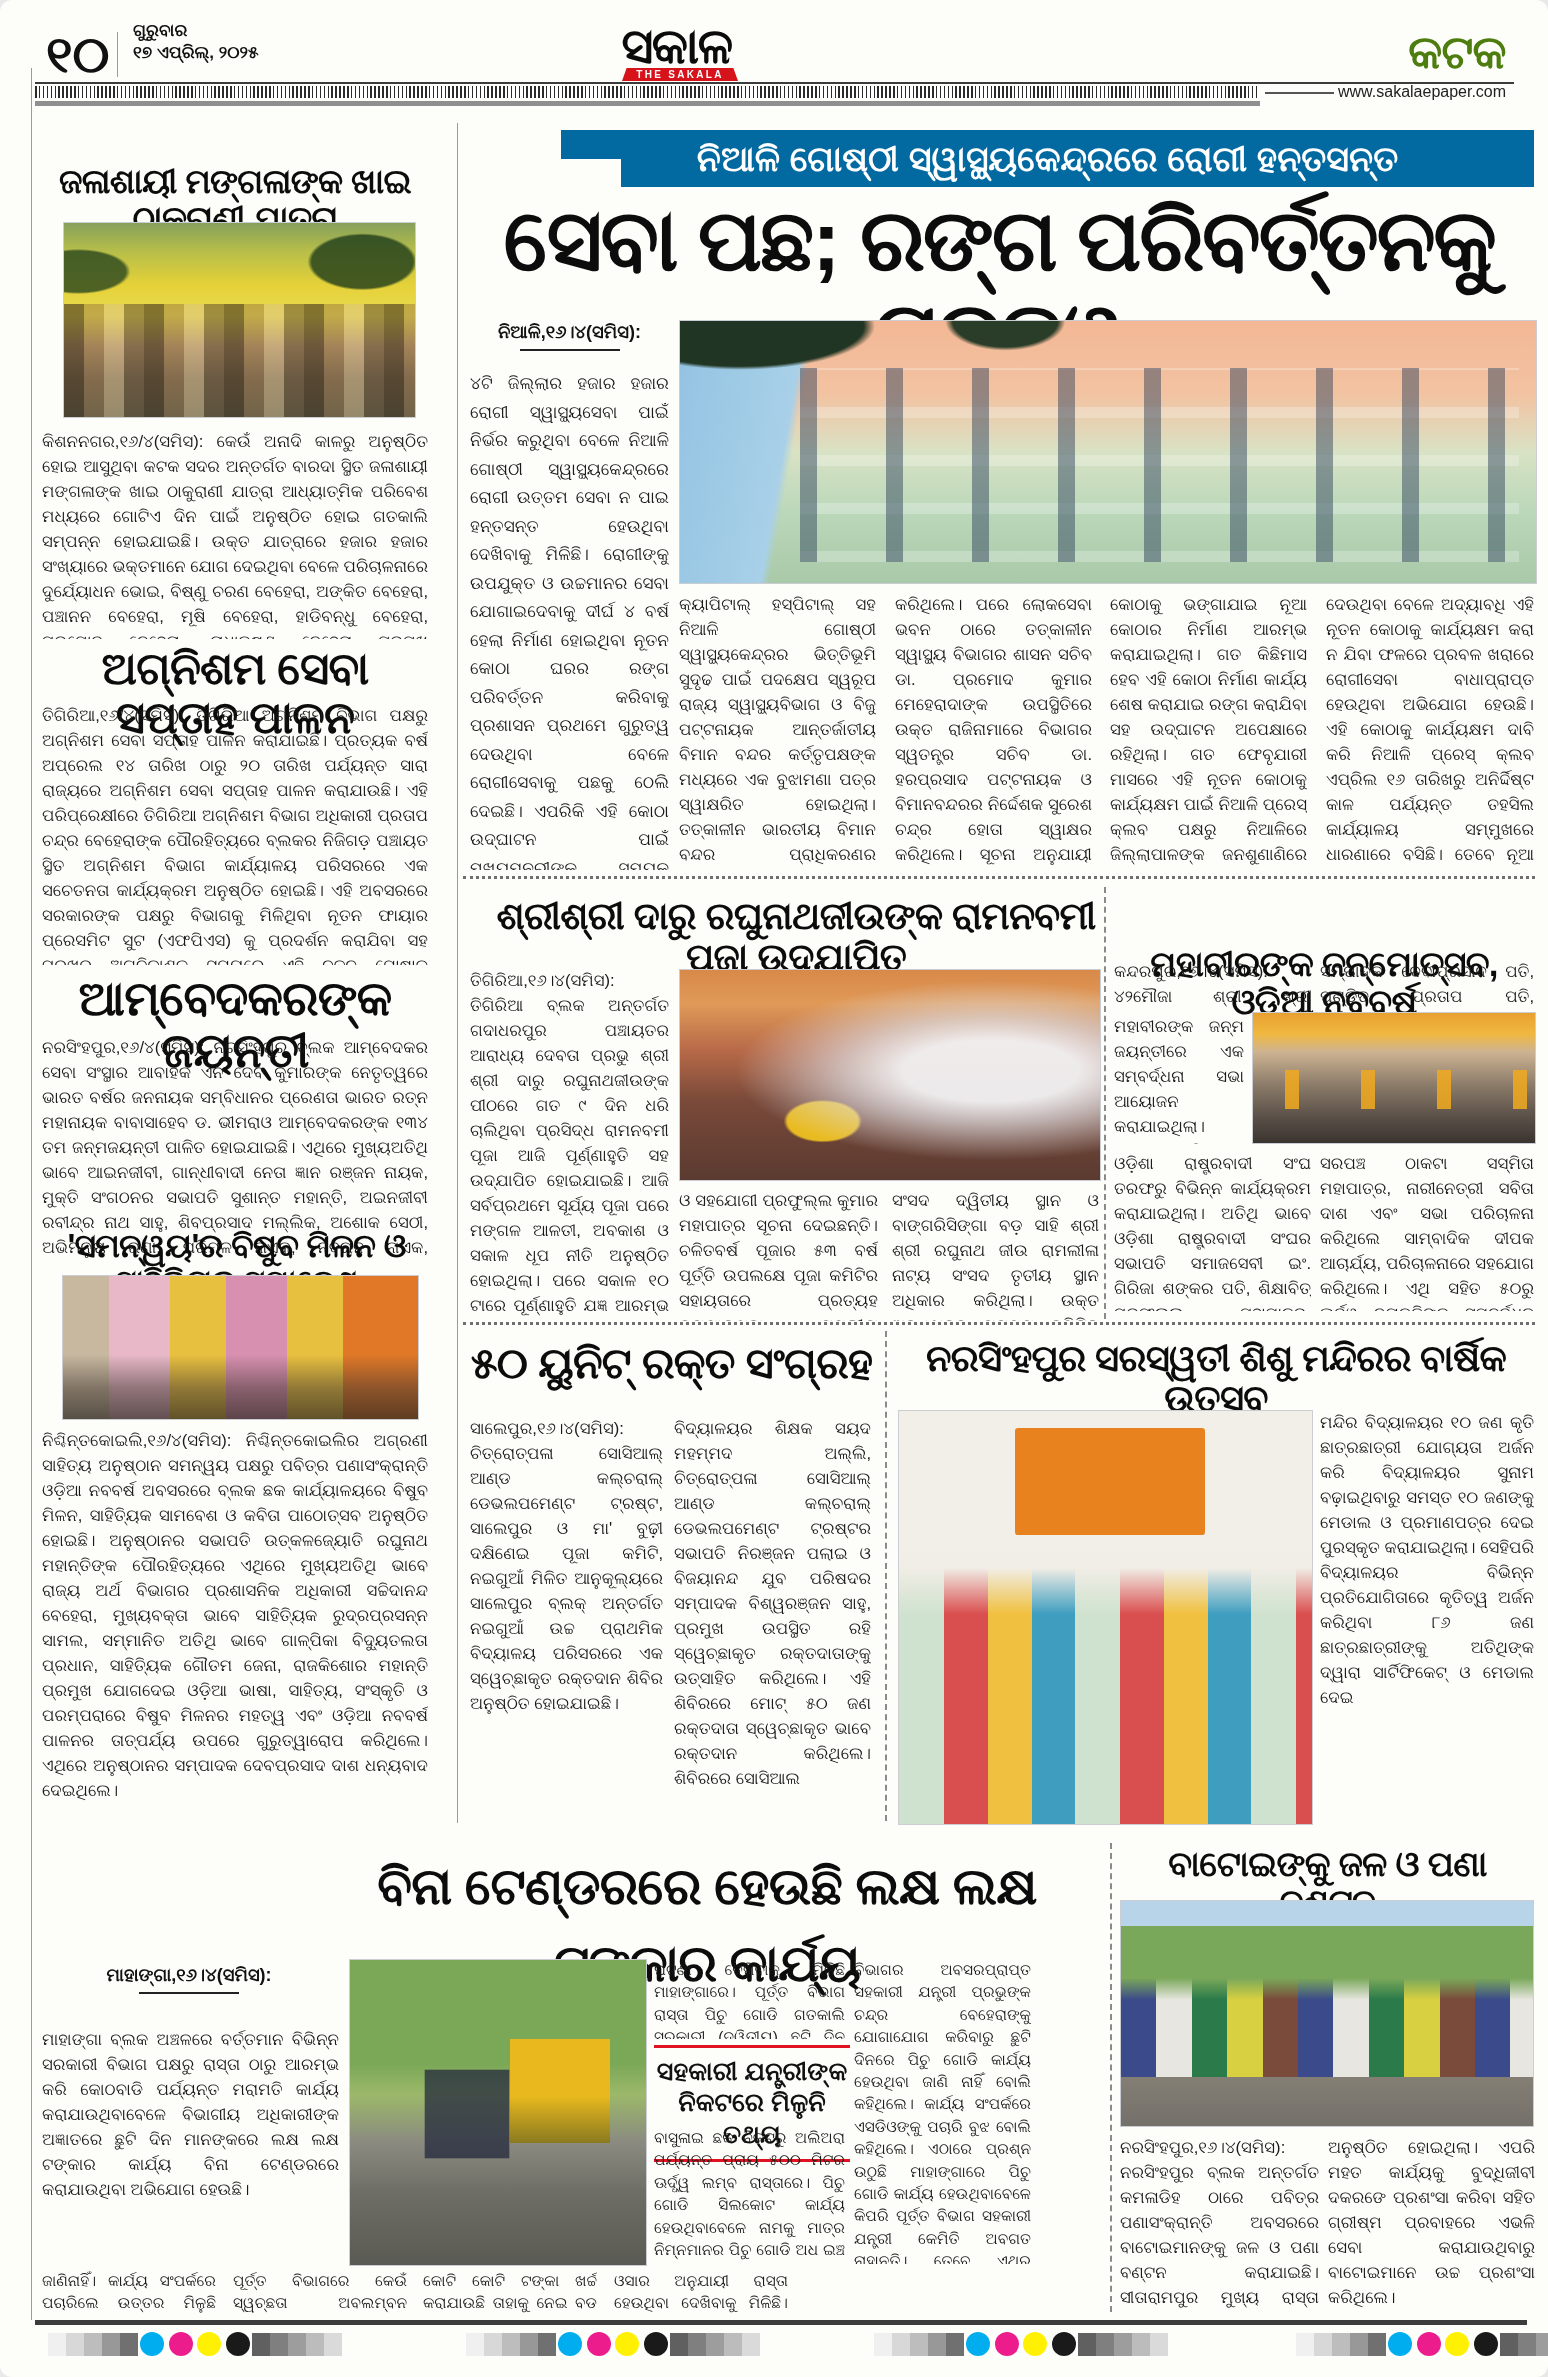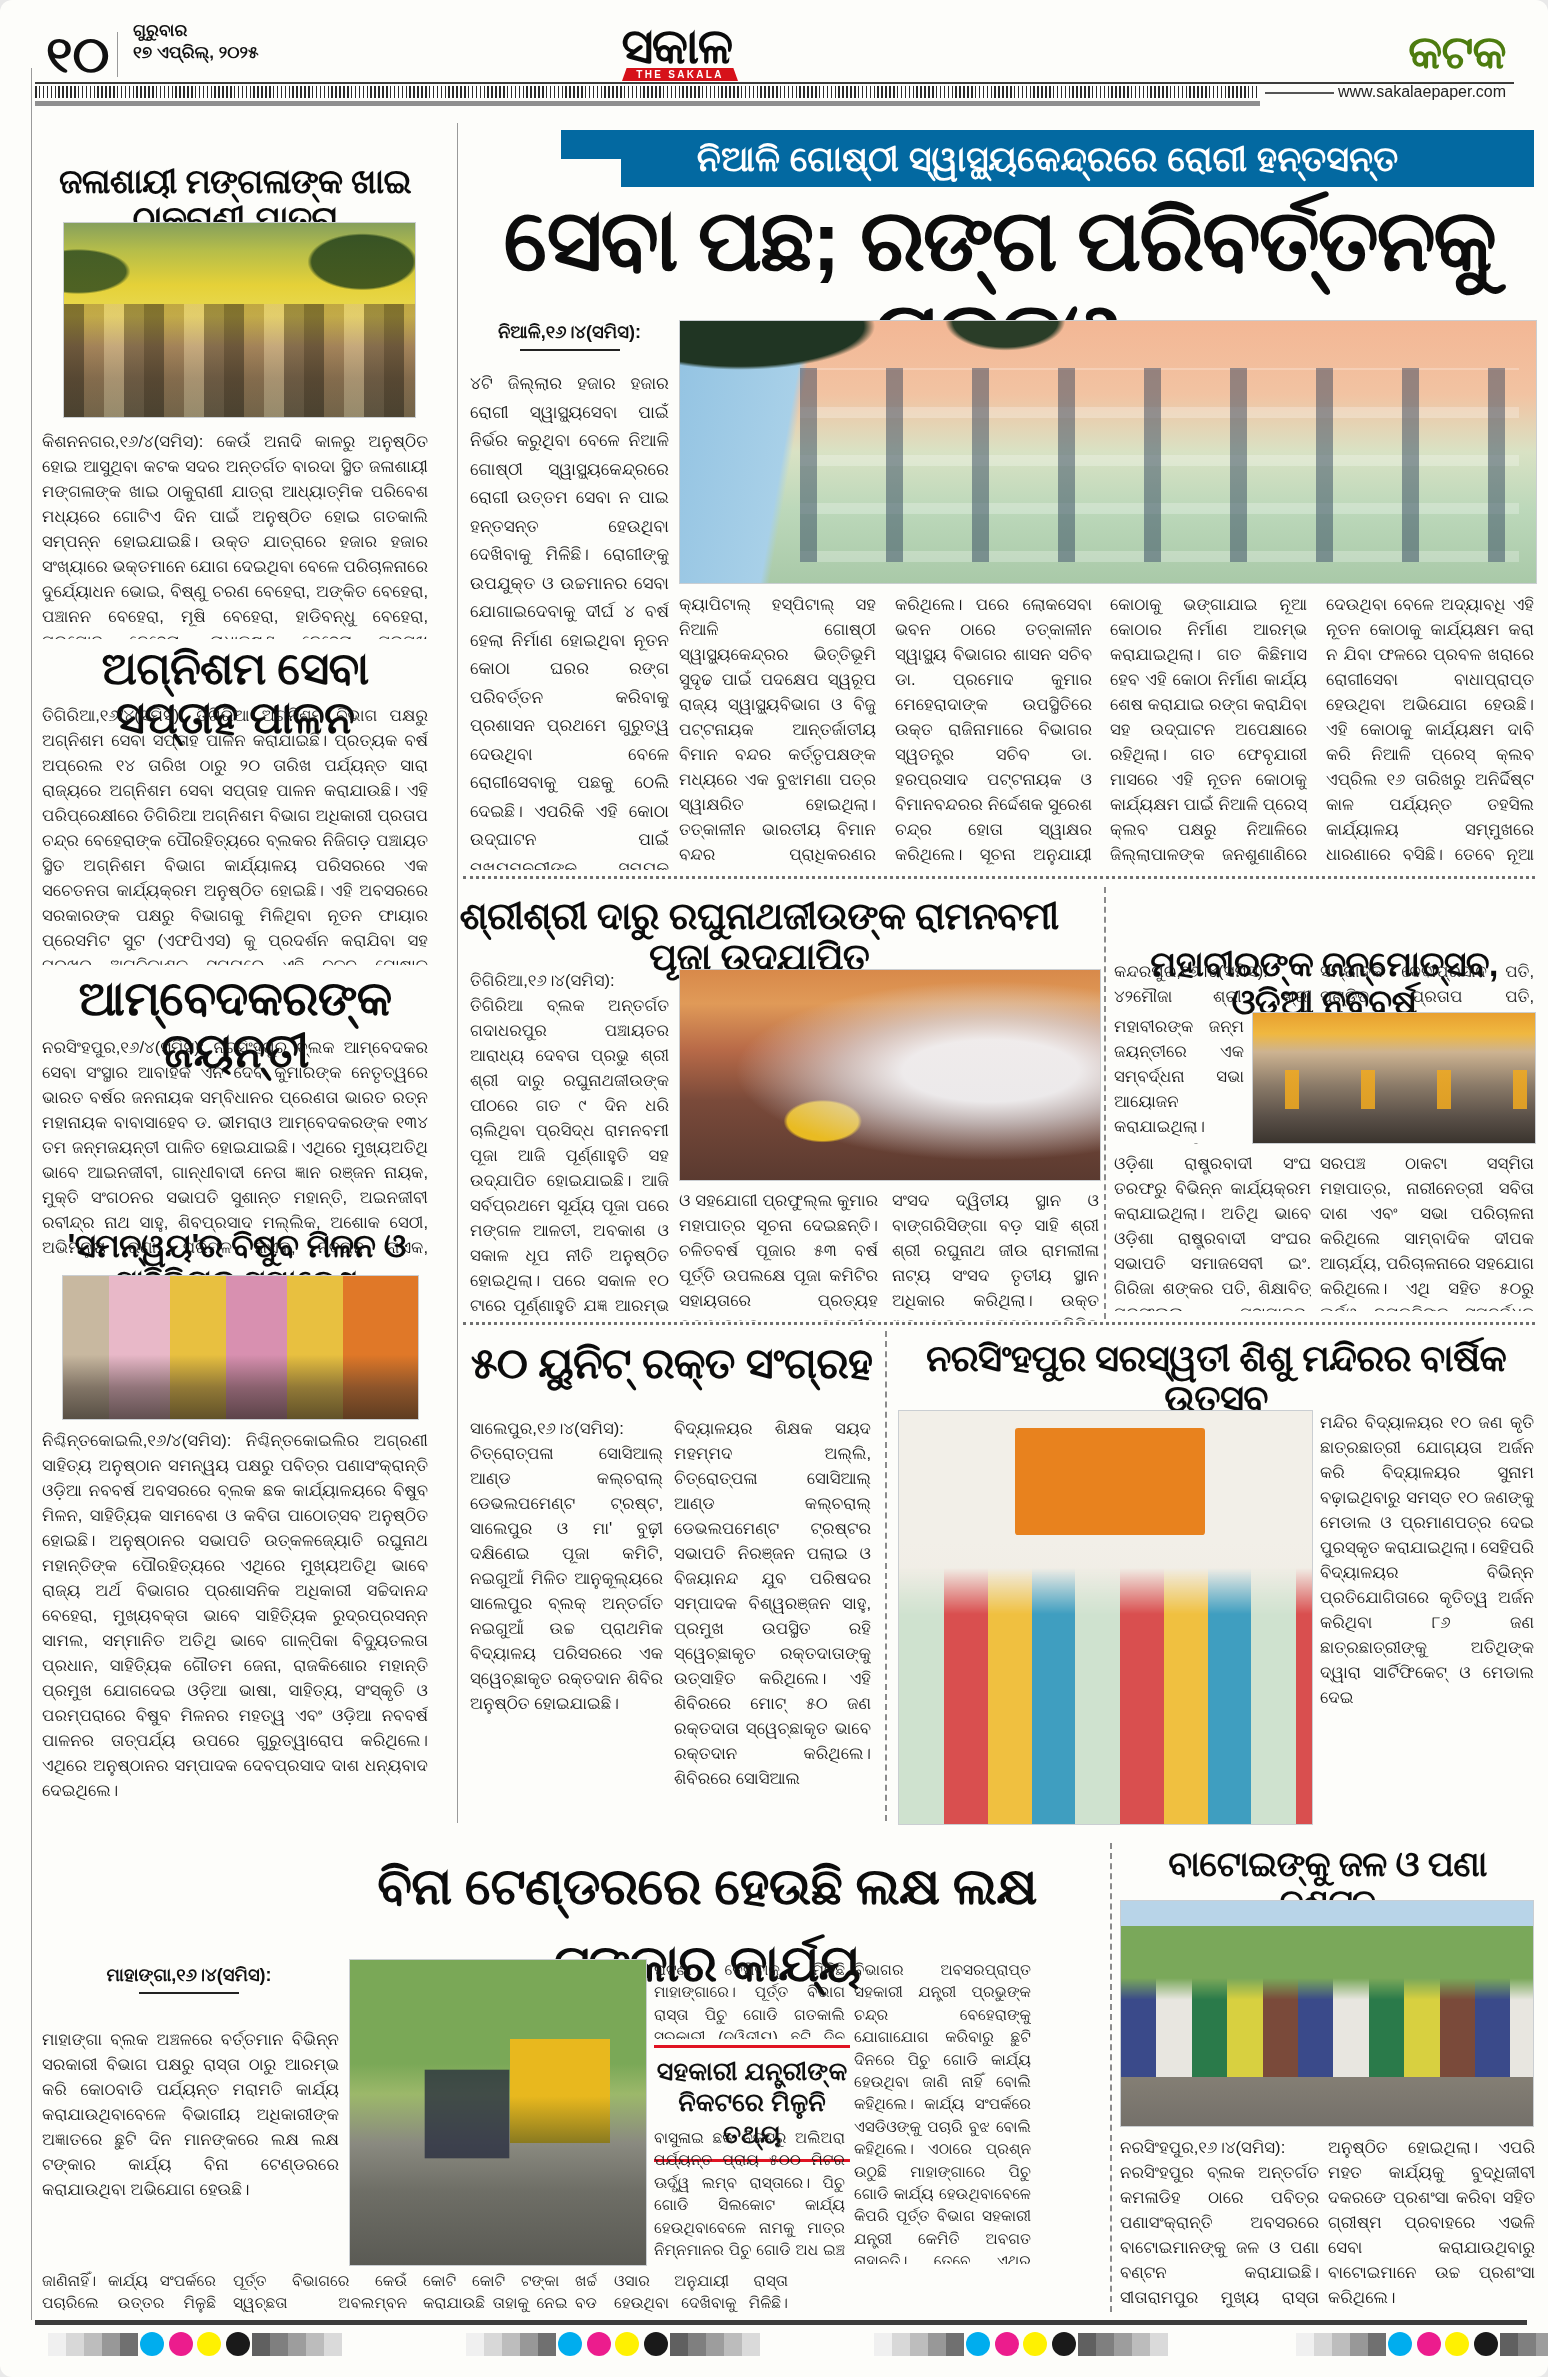--- a/index.html
+++ b/index.html
@@ -130,21 +130,21 @@
   <div class="photo ph-hospital" style="left:679px;top:320px;width:856px;height:262px;"></div>
 
   <div class="abs body-txt" style="left:679px;top:592px;width:197px;height:278px;">କ୍ୟାପିଟାଲ୍ ହସ୍ପିଟାଲ୍ ସହ ନିଆଳି ଗୋଷ୍ଠୀ ସ୍ୱାସ୍ଥ୍ୟକେନ୍ଦ୍ରର ଭିତ୍ତିଭୂମି ସୁଦୃଢ ପାଇଁ ପଦକ୍ଷେପ ସ୍ୱରୂପ ରାଜ୍ୟ ସ୍ୱାସ୍ଥ୍ୟବିଭାଗ ଓ ବିଜୁ ପଟ୍ଟନାୟକ ଆନ୍ତର୍ଜାତୀୟ ବିମାନ ବନ୍ଦର କର୍ତ୍ତୃପକ୍ଷଙ୍କ ମଧ୍ୟରେ ଏକ ବୁଝାମଣା ପତ୍ର ସ୍ୱାକ୍ଷରିତ ହୋଇଥିଲା। ତତ୍କାଳୀନ ଭାରତୀୟ ବିମାନ ବନ୍ଦର ପ୍ରାଧିକରଣର ଚେୟାରମ୍ୟାନ୍ ଡ. ଗୁରୁପ୍ରସାଦ ମହାପାତ୍ରଙ୍କ ଦ୍ୱାରା ନିଆଳି ଅଞ୍ଚଳ ହୋଇଥିବାର</div>
   <div class="abs body-txt" style="left:895px;top:592px;width:197px;height:278px;">କରିଥିଲେ। ପରେ ଲୋକସେବା ଭବନ ଠାରେ ତତ୍କାଳୀନ ସ୍ୱାସ୍ଥ୍ୟ ବିଭାଗର ଶାସନ ସଚିବ ଡା. ପ୍ରମୋଦ କୁମାର ମେହେରାଦାଙ୍କ ଉପସ୍ଥିତିରେ ଉକ୍ତ ରାଜିନାମାରେ ବିଭାଗର ସ୍ୱତନ୍ତ୍ର ସଚିବ ଡା. ହରପ୍ରସାଦ ପଟ୍ଟନାୟକ ଓ ବିମାନବନ୍ଦରର ନିର୍ଦ୍ଦେଶକ ସୁରେଶ ଚନ୍ଦ୍ର ହୋତା ସ୍ୱାକ୍ଷର କରିଥିଲେ। ସୂଚନା ଅନୁଯାୟୀ ଏଏଆଇ ଓ ବିଜୁ ପଟ୍ଟନାୟକ ଆନ୍ତର୍ଜାତୀୟ ବିମାନ ବନ୍ଦର ପକ୍ଷରୁ</div>
   <div class="abs body-txt" style="left:1110px;top:592px;width:197px;height:278px;">କୋଠାକୁ ଭଙ୍ଗାଯାଇ ନୂଆ କୋଠାର ନିର୍ମାଣ ଆରମ୍ଭ କରାଯାଇଥିଲା। ଗତ କିଛିମାସ ହେବ ଏହି କୋଠା ନିର୍ମାଣ କାର୍ଯ୍ୟ ଶେଷ କରାଯାଇ ରଙ୍ଗ କରାଯିବା ସହ ଉଦ୍‌ଘାଟନ ଅପେକ୍ଷାରେ ରହିଥିଲା। ଗତ ଫେବୃଯାରୀ ମାସରେ ଏହି ନୂତନ କୋଠାକୁ କାର୍ଯ୍ୟକ୍ଷମ ପାଇଁ ନିଆଳି ପ୍ରେସ୍ କ୍ଲବ ପକ୍ଷରୁ ନିଆଳିରେ ଜିଲ୍ଲାପାଳଙ୍କ ଜନଶୁଣାଣିରେ ଅଭିଯୋଗ କରାଯାଇଥିବା ବେଳେ ତୁରନ୍ତ ୧୫ ଦିନ</div>
   <div class="abs body-txt" style="left:1326px;top:592px;width:208px;height:278px;">ଦେଉଥିବା ବେଳେ ଅଦ୍ୟାବଧି ଏହି ନୂତନ କୋଠାକୁ କାର୍ଯ୍ୟକ୍ଷମ କରା ନ ଯିବା ଫଳରେ ପ୍ରବଳ ଖରାରେ ରୋଗୀସେବା ବାଧାପ୍ରାପ୍ତ ହେଉଥିବା ଅଭିଯୋଗ ହେଉଛି। ଏହି କୋଠାକୁ କାର୍ଯ୍ୟକ୍ଷମ ଦାବି କରି ନିଆଳି ପ୍ରେସ୍ କ୍ଲବ ଏପ୍ରିଲ ୧୬ ତାରିଖରୁ ଅନିର୍ଦ୍ଦିଷ୍ଟ କାଳ ପର୍ଯ୍ୟନ୍ତ ତହସିଲ କାର୍ଯ୍ୟାଳୟ ସମ୍ମୁଖରେ ଧାରଣାରେ ବସିଛି। ତେବେ ନୂଆ ସରକାର ରୋଗୀସେବାକୁ ପ୍ରାଧାନ୍ୟ ଦେଇ ନୂତନ କୋଠାକୁ କାର୍ଯ୍ୟକ୍ଷମ କରିବେ</div>
 
   <div class="abs hdot" style="left:463px;top:876px;width:1072px;"></div>
   <div class="abs vdash" style="left:1104px;top:887px;height:432px;"></div>
 
-  <div class="abs hl" style="left:443px;top:896px;width:632px;font-size:38px;">ଶ୍ରୀଶ୍ରୀ ଦାରୁ ରଘୁନାଥଜୀଉଙ୍କ ରାମନବମୀ ପୂଜା ଉଦ୍‌ଯାପିତ</div>
+  <div class="abs hl" style="left:480px;top:896px;width:632px;font-size:38px;">ଶ୍ରୀଶ୍ରୀ ଦାରୁ ରଘୁନାଥଜୀଉଙ୍କ ରାମନବମୀ ପୂଜା ଉଦ୍‌ଯାପିତ</div>
   <div class="abs body-txt" style="left:470px;top:968px;width:199px;height:353px;">ତିଗିରିଆ,୧୬।୪(ସମିସ): ତିଗିରିଆ ବ୍ଲକ ଅନ୍ତର୍ଗତ ଗଦାଧରପୁର ପଞ୍ଚାୟତର ଆରାଧ୍ୟ ଦେବତା ପ୍ରଭୁ ଶ୍ରୀ ଶ୍ରୀ ଦାରୁ ରଘୁନାଥଜୀଉଙ୍କ ପୀଠରେ ଗତ ୯ ଦିନ ଧରି ଚାଲିଥିବା ପ୍ରସିଦ୍ଧ ରାମନବମୀ ପୂଜା ଆଜି ପୂର୍ଣ୍ଣାହୁତି ସହ ଉଦ୍‌ଯାପିତ ହୋଇଯାଇଛି। ଆଜି ସର୍ବପ୍ରଥମେ ସୂର୍ଯ୍ୟ ପୂଜା ପରେ ମଙ୍ଗଳ ଆଳତୀ, ଅବକାଶ ଓ ସକାଳ ଧୂପ ନୀତି ଅନୁଷ୍ଠିତ ହୋଇଥିଲା। ପରେ ସକାଳ ୧୦ ଟାରେ ପୂର୍ଣ୍ଣାହୁତି ଯଜ୍ଞ ଆରମ୍ଭ ହୋଇଥିଲା। ଯାହାକି ଅପରାହ୍ନ ୨ଟାରେ ଶେଷ ହୋଇଥିଲା। ପରେ ପ୍ରଭୁ ଶ୍ରୀ ଶ୍ରୀ ଦାରୁ ରଘୁନାଥଜୀଉଙ୍କ ପ୍ରତିମାକୁ ଭକ୍ତ ଓ ଗ୍ରାମବାସୀଙ୍କ ସହଯୋଗରେ ଗ୍ରାମ ପରିକ୍ରମା କରାଯାଇ ନଗରକୀର୍ତ୍ତନ ନୀତି ସମ୍ପନ୍ନ ହୋଇଥିଲା। ପରେ କଳସ ବିସର୍ଜନ କରାଯାଇ ଚଳିତ ବର୍ଷର ନବମୀ ପୂଜା ଶେଷ ହୋଇଥିଲା ବୋଲି ପୂଜକ ସନ୍ତୋଷ ଶତପଥୀ</div>
   <div class="photo ph-ritual" style="left:679px;top:969px;width:420px;height:210px;"></div>
   <div class="abs body-txt" style="left:679px;top:1188px;width:199px;height:133px;">ଓ ସହଯୋଗୀ ପ୍ରଫୁଲ୍ଲ କୁମାର ମହାପାତ୍ର ସୂଚନା ଦେଇଛନ୍ତି। ଚଳିତବର୍ଷ ପୂଜାର ୫୩ ବର୍ଷ ପୂର୍ତ୍ତି ଉପଲକ୍ଷେ ପୂଜା କମିଟିର ସହାୟତାରେ ପ୍ରତ୍ୟହ କରାଯାଉଥିବା ରାମଲୀଳା ପ୍ରତିଯୋଗିତାରେ ବାଙ୍ଗରିସିଙ୍ଗା ପାଇକସାହି ଶ୍ରୀ ଶ୍ରୀ ରଘୁନାଥଜୀଉ ରାମଲୀଳା ନାଟ୍ୟ ସଂସଦ ପ୍ରଥମ, ଢୁଣପୁର ମା ଚଣ୍ଡୀ ରଘୁନାଥଜୀଉ ନାଟ୍ୟ</div>
   <div class="abs body-txt" style="left:892px;top:1188px;width:207px;height:133px;">ସଂସଦ ଦ୍ୱିତୀୟ ସ୍ଥାନ ଓ ବାଙ୍ଗରିସିଙ୍ଗା ବଡ଼ ସାହି ଶ୍ରୀ ଶ୍ରୀ ରଘୁନାଥ ଜୀଉ ରାମଲୀଳା ନାଟ୍ୟ ସଂସଦ ତୃତୀୟ ସ୍ଥାନ ଅଧିକାର କରିଥିଲା। ଉକ୍ତ ଅନୁଷ୍ଠାନକୁ ଗ୍ରାମ୍ୟ କମିଟିର ସଭାପତି ତଥା ପୂଜା କମିଟିର ସଭାପତି ଧନେଶ୍ୱର ସ୍ୱାଇଁଙ୍କ ସମେତ ଅନ୍ୟାନ୍ୟ ଅତିଥିମାନେ ଉପସ୍ଥିତ ରହି ପୁରସ୍କୃତ କରିଥିଲେ।</div>
 
   <div class="abs hl" style="left:1114px;top:945px;width:420px;font-size:35px;">ମହାବୀରଙ୍କ ଜନ୍ମୋତ୍ସବ, ଓଡ଼ିଆ ନବବର୍ଷ</div>
   <div class="abs body-txt" style="left:1114px;top:959px;width:197px;height:49px;">କନ୍ଦରପୁର,୧୬।୪(ସମିସ): ୪୨ମୌଜା ଶ୍ରୀ ଶ୍ରୀ କଦମ୍ବେଶ୍ୱର ପୀଠରେ ଓଡ଼ିଆ ନବବର୍ଷ ଓ</div>
   <div class="abs body-txt" style="left:1320px;top:959px;width:214px;height:49px;">ସମ୍ପାଦକ ଦେବୀପ୍ରସାଦ ପତି, ପଣ୍ଡିତ ପ୍ରତାପ ପତି, ନାରୀନେତ୍ରୀ ଚିଭୋରମା ସ୍ୱାଇଁ, ନାୟବ</div>
   <div class="abs body-txt" style="left:1114px;top:1014px;width:130px;height:130px;">ମହାବୀରଙ୍କ ଜନ୍ମ ଜୟନ୍ତୀରେ ଏକ ସମ୍ବର୍ଦ୍ଧନା ସଭା ଆୟୋଜନ କରାଯାଇଥିଲା। ହନୁମାନ ଚାଳିଶା ଓ ଦୀପଦାନ କରିବା ସହିତ ମନ୍ତ୍ର ପାଠ କରାଯାଇଥିଲା।</div>
   <div class="photo ph-felicitation" style="left:1252px;top:1012px;width:282px;height:130px;"></div>

